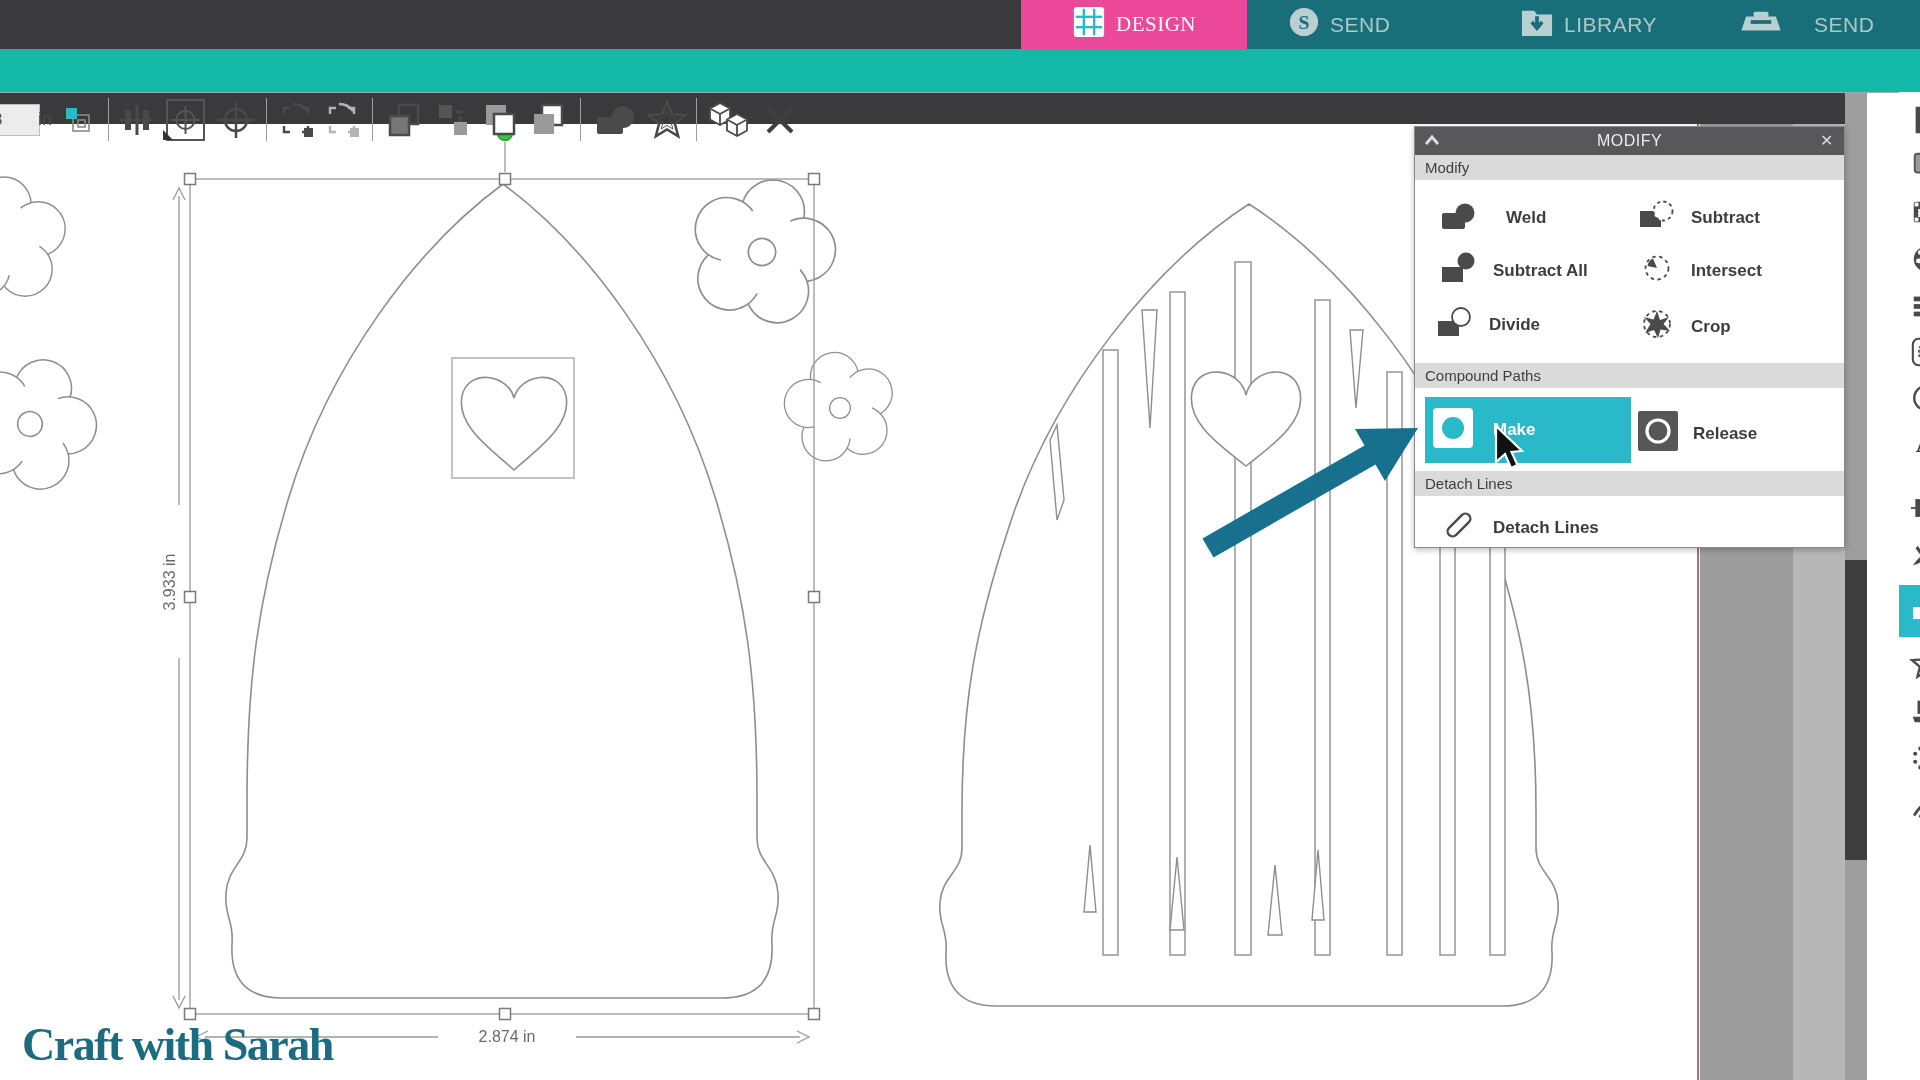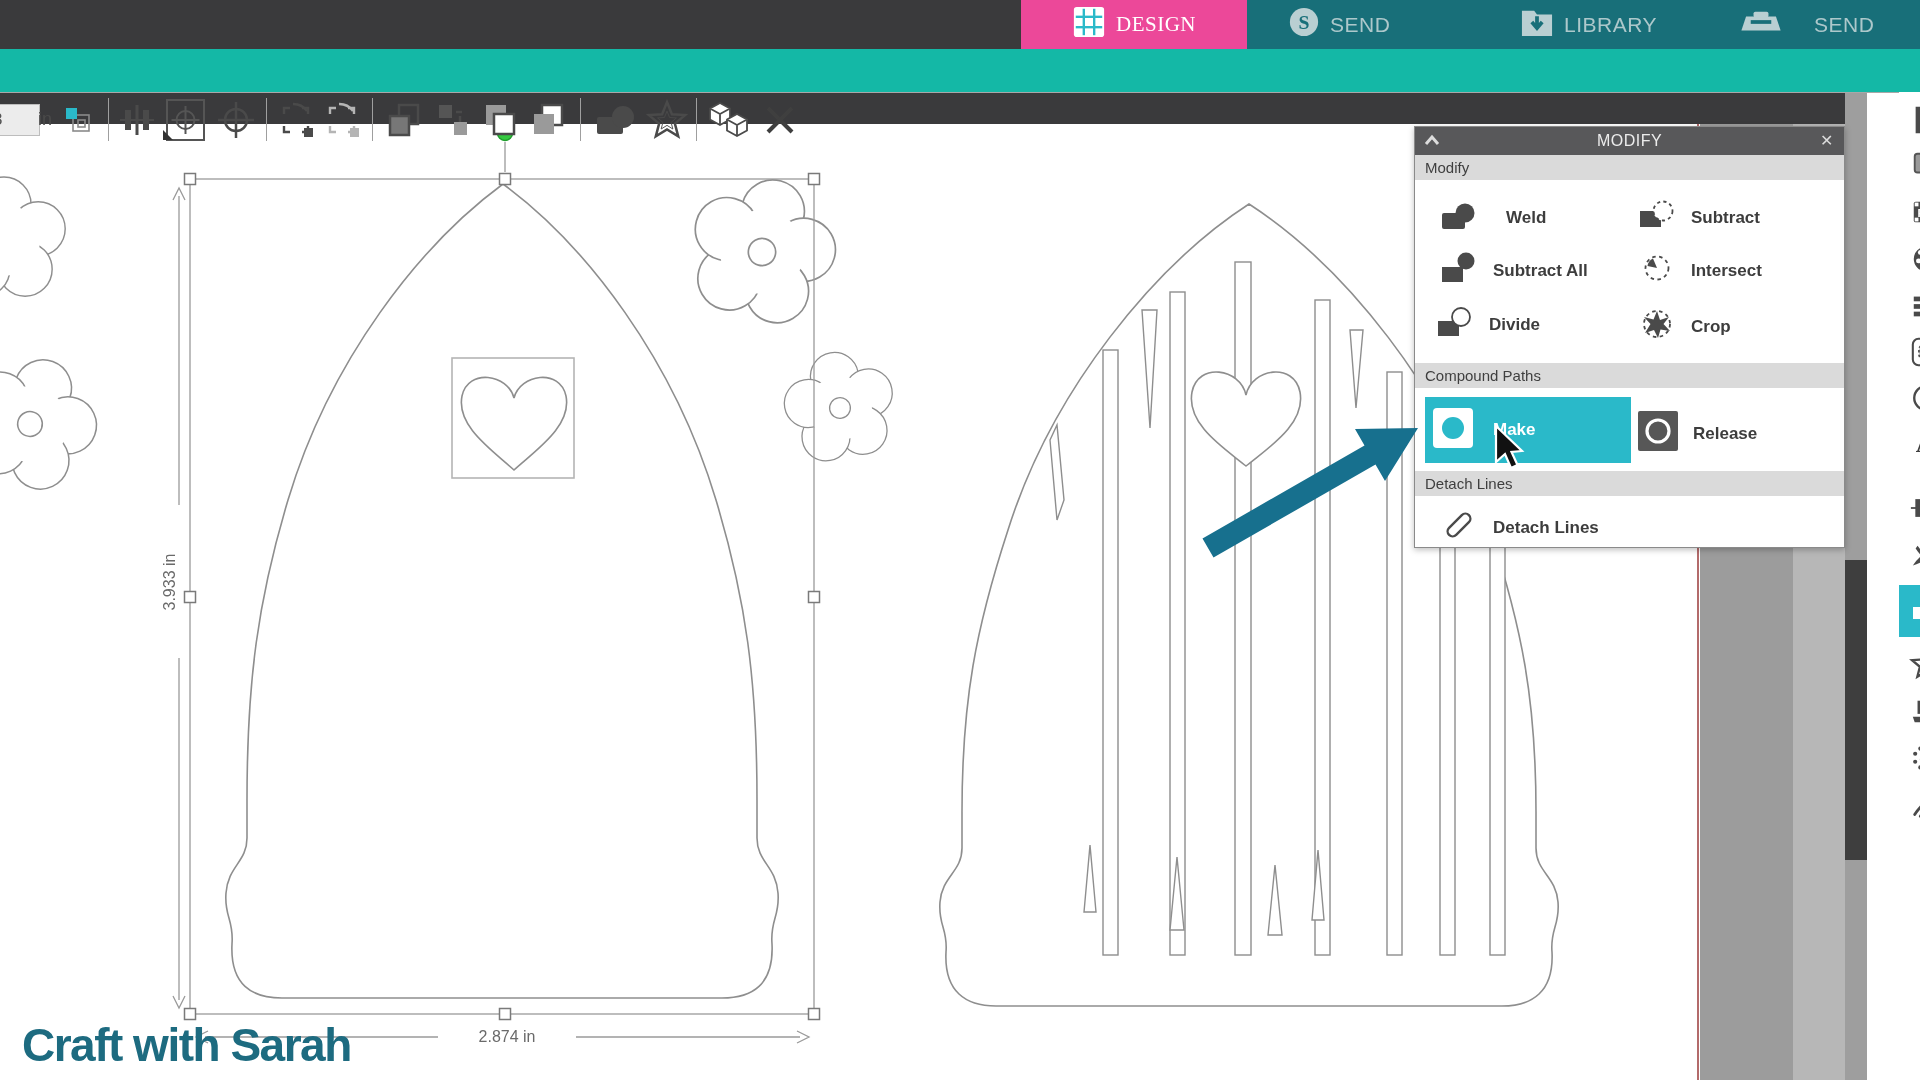--- a/index.html
+++ b/index.html
@@ -33,21 +33,21 @@
   .sidebar{position:absolute;left:1867px;top:92px;width:53px;height:988px;background:#fff;margin-left:32px;}
   .sideicon{position:absolute;left:0;width:53px;height:40px;display:flex;align-items:center;justify-content:center;}
   .sideicon.active{background:#2ab9c9;height:52px;}
   
   #canvas-svg{position:absolute;left:0;top:0;width:1920px;height:1080px;}
   
   .dimlabel{position:absolute;font-size:16px;color:#6a6a6a;background:#fff;padding:0 7px;white-space:nowrap;}
   .dim-v{transform:translate(-50%,-50%) rotate(-90deg);}
   .dim-h{transform:translate(-50%,-50%);}
   
-  .watermark{position:absolute;left:22px;top:1018px;font-family:Liberation Sans, sans-serif;
+  .watermark{position:absolute;left:22px;top:1018px;font-family:Liberation Serif, serif;
              font-weight:bold;font-size:46px;letter-spacing:-1.5px;color:#1d6b80;}
   
   .panel{position:absolute;left:1414px;top:126px;width:429px;height:420px;background:#fff;
          border:1px solid #8a8a8a;box-shadow:0 2px 6px rgba(0,0,0,.25);}
   .panel-title{position:absolute;left:0;top:0;right:0;height:28px;background:#58585a;
                display:flex;align-items:center;justify-content:center;color:#ececec;
                font-size:16px;letter-spacing:.5px;}
   .panel-collapse{position:absolute;left:8px;top:6px;width:18px;height:16px;}
   .panel-close{position:absolute;right:10px;top:4px;color:#dcdcdc;font-size:16px;line-height:20px;}
   .psec{position:absolute;left:0;right:0;height:25px;background:#dadada;color:#3f3f3f;

